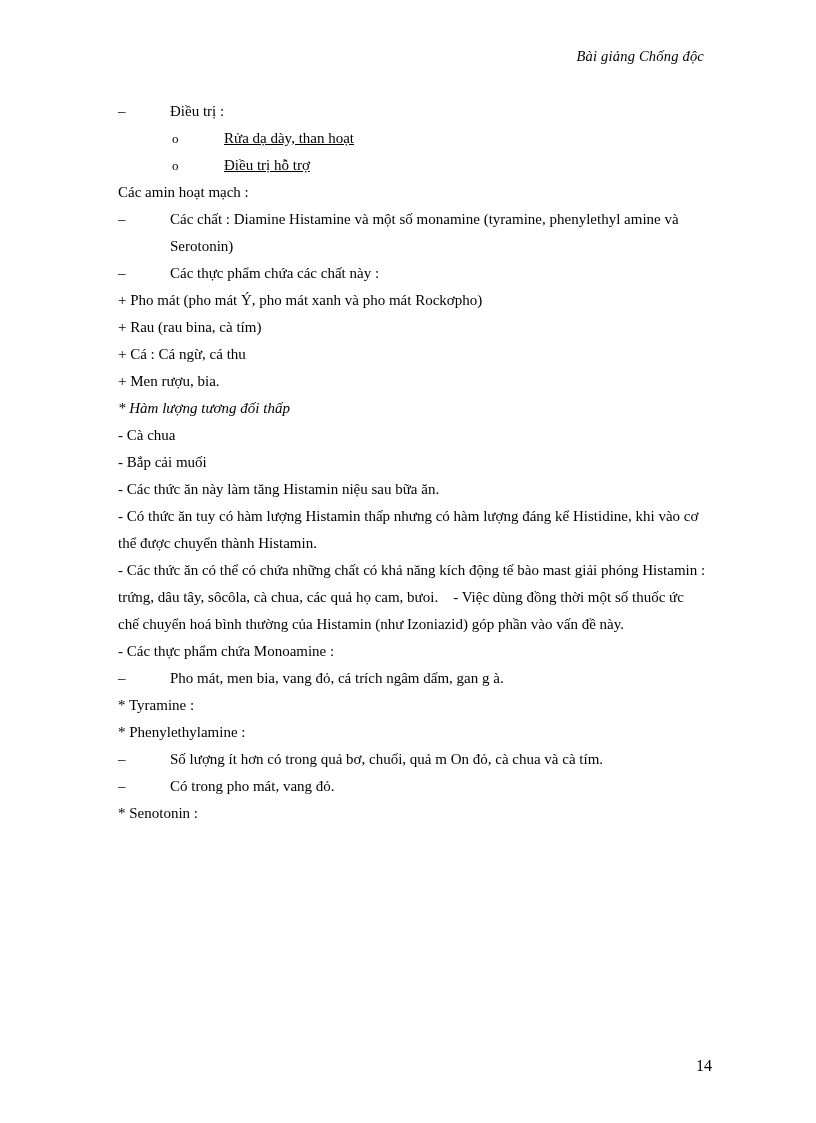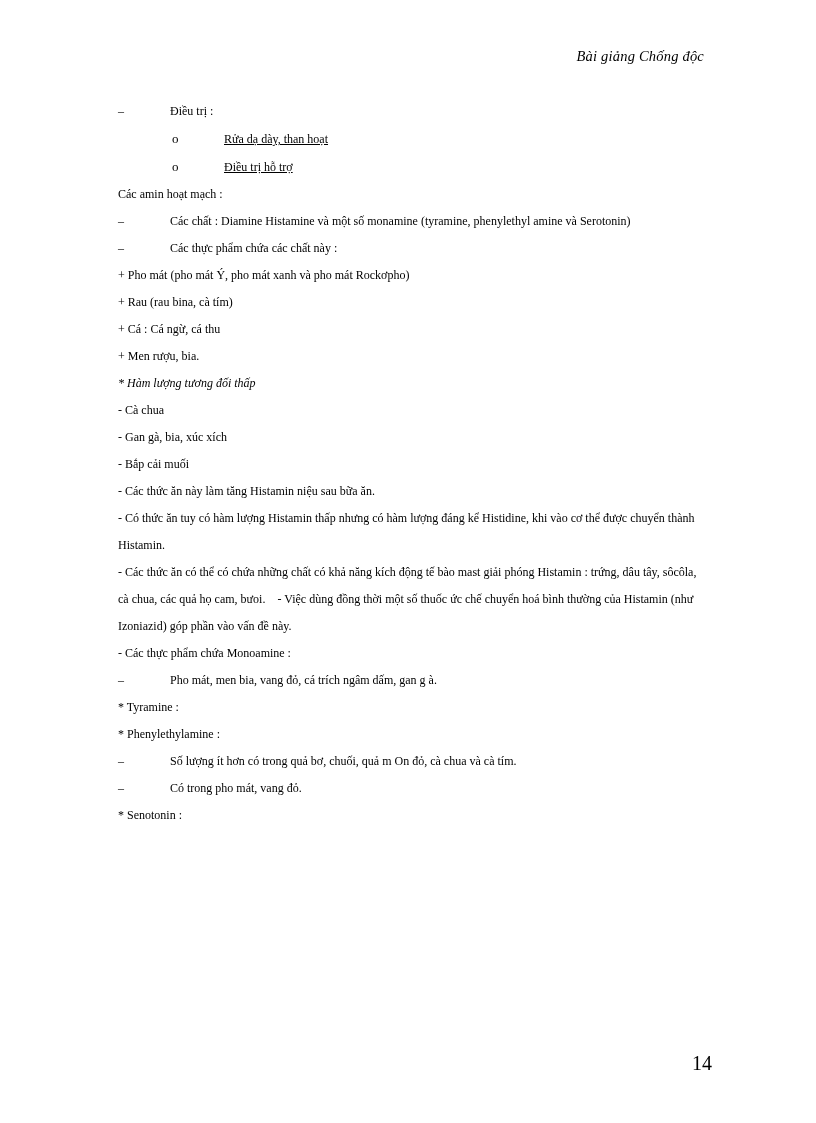--- a/index.html
+++ b/index.html
@@ -30,21 +30,21 @@
     letter-spacing: 0.2px;
     white-space: nowrap;
   }
   .content {
     position: absolute;
     top: 98px;
     left: 118px;
     width: 590px;
   }
   .line {
-    font-size: 12px;
+    font-size: 15px;
     line-height: 27px;
     white-space: pre-wrap;
   }
   .lvl1 {
     padding-left: 26px;
     text-indent: -26px;
     margin-left: 26px;
   }
   .lvl2 {
     padding-left: 26px;
@@ -66,21 +66,21 @@
   .bullet-circle::before {
     content: "o";
     display: inline-block;
     width: 26px;
     font-size: 13px;
   }
   .pagenum {
     position: absolute;
     bottom: 48px;
     right: 104px;
-    font-size: 20px;
+    font-size: 16px;
   }
 </style>
 </head>
 <body>
 
 <div class="page">
 
   <div class="header">Bài giảng Chống độc</div>
 
   <div class="content">
@@ -96,21 +96,20 @@
 
 
     <div class="line">+ Pho mát (pho mát Ý, pho mát xanh và pho mát Rockơpho)</div>
     <div class="line">+ Rau (rau bina, cà tím)</div>
     <div class="line">+ Cá : Cá ngừ, cá thu</div>
     <div class="line">+ Men rượu, bia.</div>
 
     <div class="line italic">* Hàm lượng tương đối thấp</div>
 
     <div class="line">- Cà chua</div>
-    <div class="line">- Gan gà, bia, xúc xích</div>
     <div class="line">- Bắp cải muối</div>
     <div class="line">- Các thức ăn này làm tăng Histamin niệu sau bữa ăn.</div>
     <div class="line">- Có thức ăn tuy có hàm lượng Histamin thấp nhưng có hàm lượng đáng kể Histidine, khi vào cơ thể được chuyển thành Histamin.</div>
     <div class="line">- Các thức ăn có thể có chứa những chất có khả năng kích động tế bào mast giải phóng Histamin : trứng, dâu tây, sôcôla, cà chua, các quả họ cam, bưoi.    - Việc dùng đồng thời một số thuốc ức chế chuyển hoá bình thường của Histamin (như Izoniazid) góp phần vào vấn đề này.</div>
     <div class="line">- Các thực phẩm chứa Monoamine :</div>
     <div class="line lvl1 bullet-dash">Pho mát, men bia, vang đỏ, cá trích ngâm dấm, gan g à.</div>
 
     <div class="line">* Tyramine :</div>
     <div class="line">* Phenylethylamine :</div>
 

